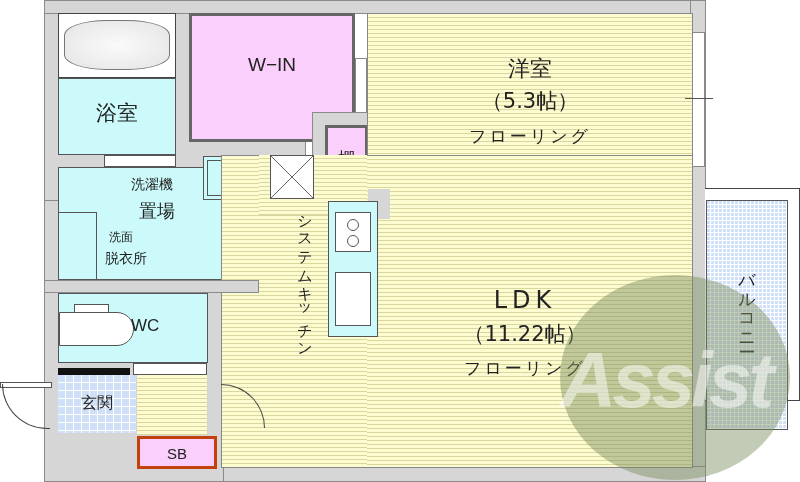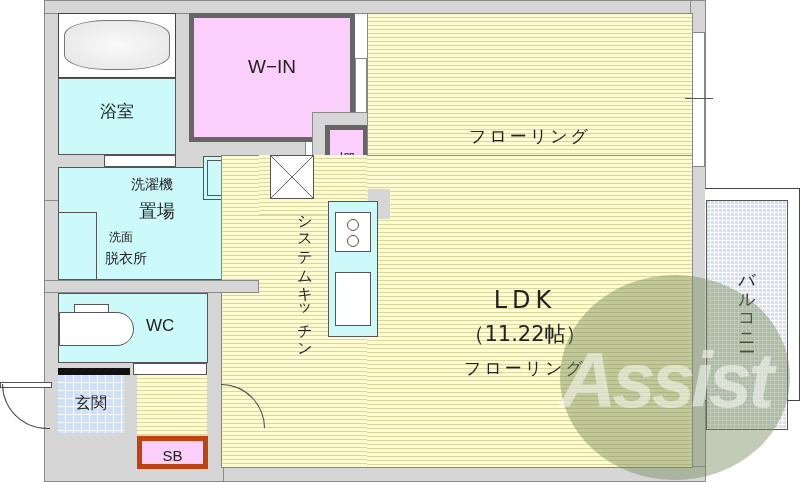--- a/index.html
+++ b/index.html
@@ -3,21 +3,21 @@
 <meta charset="utf-8">
 <style>
   html, body { margin:0; padding:0; background:#ffffff; }
   body { width:800px; height:482px; position:relative; overflow:hidden;
          font-family:"DejaVu Sans", "Liberation Sans", sans-serif; color:#222; }
   .abs { position:absolute; box-sizing:border-box; }
   .wall { background:#d6d6d6; border:1px solid #8a8a8a; }
   .floor { background-color:#fdfcd0;
            background-image:repeating-linear-gradient(to bottom, transparent 0 3px, #d9d6a0 3px 4px); }
   .wet { background:#ccfafa; border:1px solid #555; }
-  .pink { background:#fbcffb; border:5px solid #c2410c; }
+  .pink { background:#fbcffb; border:3px solid #c2410c; }
   .tile { background-color:#cfe0f8;
           background-image:
             repeating-linear-gradient(to right, transparent 0 7px, #ffffff 7px 8px),
             repeating-linear-gradient(to bottom, transparent 0 7px, #ffffff 7px 8px); }
   .finetile { background-color:#cfe0f8;
           background-image:
             repeating-linear-gradient(to right, transparent 0 3px, #ffffff 3px 4px),
             repeating-linear-gradient(to bottom, transparent 0 3px, #ffffff 3px 4px); }
   .lbl { text-align:center; line-height:1.2; white-space:nowrap; }
   .vert { writing-mode:vertical-rl; text-orientation:upright; letter-spacing:1px; }
@@ -31,35 +31,37 @@
 <div class="abs wall" style="left:44px;top:0;width:262px;height:432px;"></div>
 <div class="abs wall" style="left:44px;top:0;width:662px;height:14px;"></div>
 <div class="abs wall" style="left:690px;top:0;width:16px;height:482px;"></div>
 <div class="abs wall" style="left:124px;top:466px;width:582px;height:16px;"></div>
 <div class="abs wall" style="left:44px;top:200px;width:180px;height:282px;"></div>
 
 <div class="abs white" style="left:58px;top:13px;width:118px;height:65px;border-color:#444;">
   <div class="abs" style="left:5px;top:6px;width:106px;height:50px;border-radius:40% / 30%;background:radial-gradient(ellipse at center,#fafafa 0%,#e4e4e4 100%);border:1px solid #777;"></div>
 </div>
 <div class="abs wet" style="left:58px;top:78px;width:118px;height:77px;">
-  <div class="abs lbl" style="left:0;right:0;top:22px;font-size:17px;">浴室</div>
+  <div class="abs lbl" style="left:0;right:0;top:22px;font-size:21px;">浴室</div>
 </div>
 <div class="abs white" style="left:104px;top:155px;width:72px;height:12px;"></div>
 
 <div class="abs pink" style="left:189px;top:13px;width:166px;height:129px;border-color:#666;">
   <div class="abs lbl" style="left:0;right:0;top:38px;font-size:19px;font-family:'Liberation Sans',sans-serif;">W−IN</div>
 </div>
 <div class="abs white" style="left:355px;top:58px;width:12px;height:55px;border-color:#888;"></div>
 
 <div class="abs wall" style="left:312px;top:112px;width:56px;height:90px;"></div>
 <div class="abs pink" style="left:325px;top:125px;width:43px;height:63px;border-color:#666;">
   <div class="abs lbl" style="left:0;right:0;top:20px;font-size:17px;">棚</div>
 </div>
 
 <div class="abs floor" style="left:367px;top:13px;width:326px;height:176px;border:1px solid #888;">
+  <div class="abs lbl" style="left:0;right:0;top:42px;font-size:22px;">洋室</div>
+  <div class="abs lbl" style="left:0;right:0;top:75px;font-size:21px;">（5.3帖）</div>
   <div class="abs lbl" style="left:0;right:0;top:112px;font-size:17px;letter-spacing:3px;">フローリング</div>
 </div>
 <div class="abs white" style="left:692px;top:32px;width:13px;height:135px;border-color:#888;"></div>
 <div class="abs" style="left:685px;top:98px;width:28px;height:1px;background:#555;"></div>
 
 <div class="abs black" style="left:367px;top:189px;width:124px;height:12px;"></div>
 <div class="abs white" style="left:491px;top:189px;width:101px;height:13px;">
     <div class="abs dash" style="left:6px;right:6px;top:5px;"></div>
   </div>
 <div class="abs white" style="left:592px;top:189px;width:100px;height:13px;">
@@ -90,34 +92,34 @@
       <div class="abs" style="left:11px;top:6px;width:12px;height:12px;border:1px solid #555;border-radius:50%;"></div>
       <div class="abs" style="left:11px;top:22px;width:12px;height:12px;border:1px solid #555;border-radius:50%;"></div>
     </div>
   <div class="abs white" style="left:6px;top:70px;width:36px;height:54px;"></div>
 </div>
 <div class="abs lbl vert" style="left:296px;top:205px;font-size:15px;">システムキッチン</div>
 
 <div class="abs wet" style="left:58px;top:293px;width:150px;height:70px;">
   <div class="abs white" style="left:15px;top:10px;width:35px;height:10px;"></div>
   <div class="abs white" style="left:0;top:18px;width:75px;height:34px;border-radius:0 17px 17px 0;"></div>
-  <div class="abs lbl" style="left:87px;top:22px;font-size:17px;font-family:'Liberation Sans',sans-serif;">WC</div>
+  <div class="abs lbl" style="left:72px;top:22px;font-size:17px;font-family:'Liberation Sans',sans-serif;">WC</div>
 </div>
 <div class="abs black" style="left:58px;top:368px;width:72px;height:7px;"></div>
 <div class="abs white" style="left:133px;top:363px;width:74px;height:12px;"></div>
 
-<div class="abs tile" style="left:58px;top:375px;width:66px;height:58px;">
+<div class="abs tile" style="left:58px;top:375px;width:78px;height:58px;">
   <div class="abs lbl" style="left:0;right:0;top:18px;font-size:16px;">玄関</div>
 </div>
 <div class="abs floor" style="left:137px;top:375px;width:70px;height:60px;"></div>
 <div class="abs white" style="left:0;top:382px;width:52px;height:6px;"></div>
 <div class="abs" style="left:2px;top:384px;width:48px;height:45px;border-left:1px solid #444;border-bottom:1px solid #444;border-bottom-left-radius:48px;"></div>
 <div class="abs" style="left:221px;top:384px;width:44px;height:44px;border-top:1px solid #444;border-right:1px solid #444;border-top-right-radius:44px;"></div>
 
-<div class="abs pink" style="left:137px;top:436px;width:71px;height:33px;">
+<div class="abs pink" style="left:137px;top:436px;width:80px;height:33px;">
   <div class="abs lbl" style="left:0;right:0;top:6px;font-size:15px;font-family:'Liberation Sans',sans-serif;">SB</div>
 </div>
 
 <div class="abs lbl" style="left:430px;top:286px;width:190px;font-size:24px;letter-spacing:5px;">LDK</div>
 <div class="abs lbl" style="left:420px;top:322px;width:210px;font-size:21px;text-align:center;">（11.22帖）</div>
 <div class="abs lbl" style="left:430px;top:358px;width:190px;font-size:17px;letter-spacing:3px;">フローリング</div>
 
 <div class="abs" style="left:705px;top:188px;width:95px;height:213px;background:#fff;border:1px solid #444;border-left:none;"></div>
 <div class="abs finetile" style="left:706px;top:200px;width:82px;height:230px;border:1px solid #555;">
   <div class="abs lbl vert" style="left:30px;top:60px;font-size:17px;">バルコニー</div>

